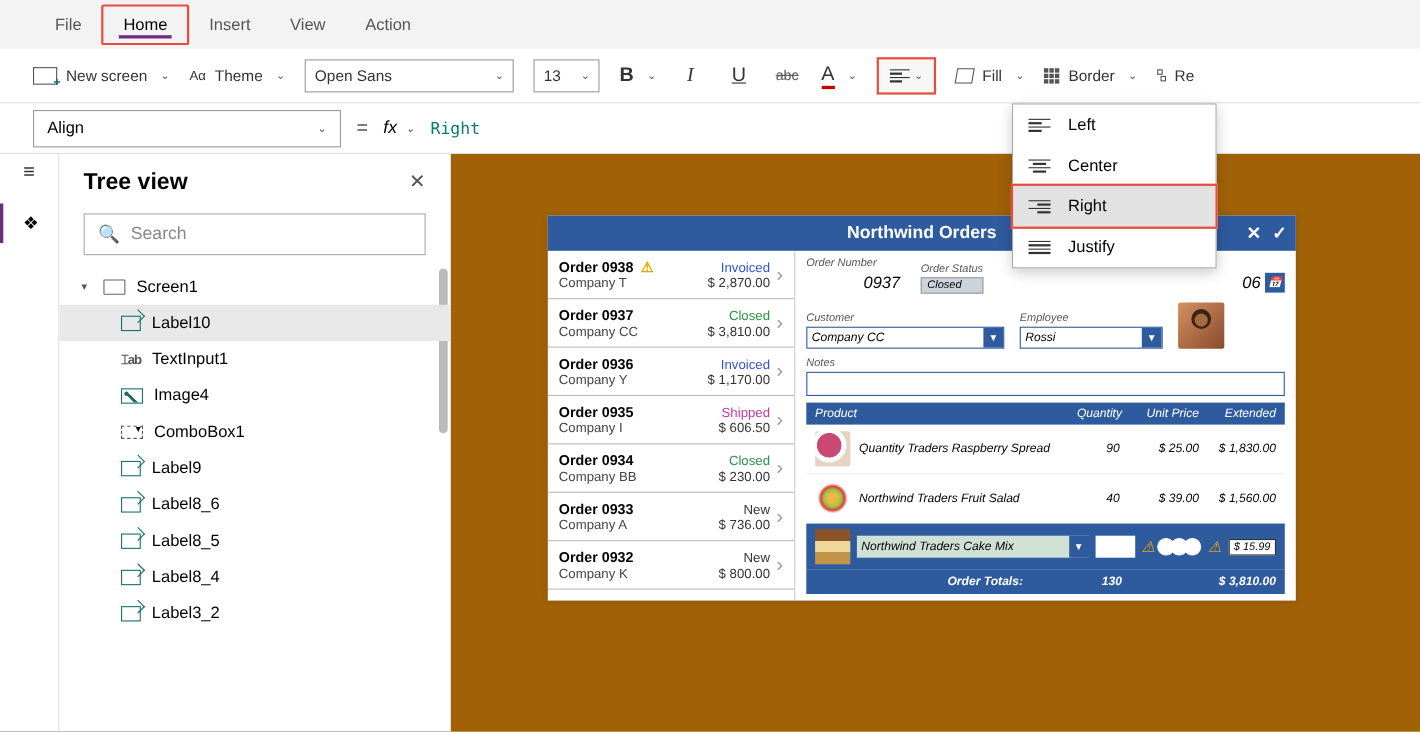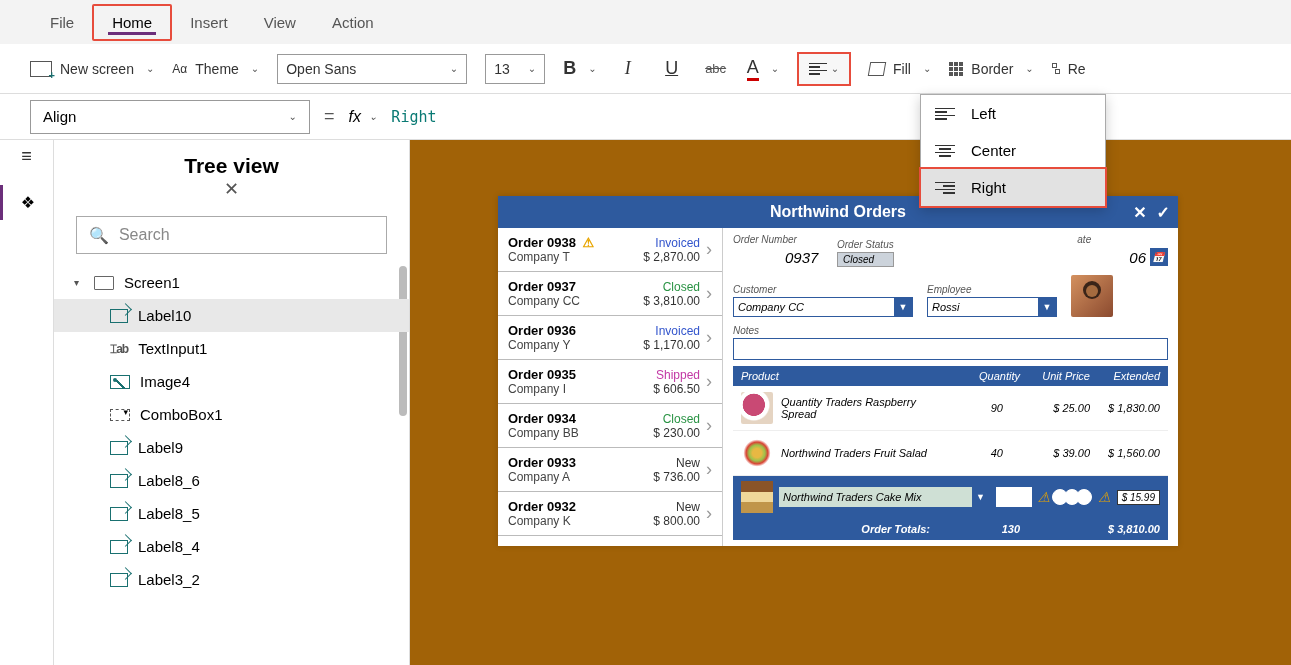--- a/index.html
+++ b/index.html
@@ -27,21 +27,21 @@
 .propdd { width: 280px; height: 34px; border: 1px solid #999; display:flex; align-items:center; padding:0 12px; justify-content:space-between; font-size:15px;}
 .eq { font-size:18px; color:#555;}
 .fx { font-style: italic; font-family:Georgia,serif; font-size:16px; display:flex; align-items:center; gap:4px;}
 .formulaval { font-family: Consolas, monospace; color: #0a7a74; font-size:15px; }
 
 .workspace { position:absolute; top:140px; left:0; right:0; bottom:0; display:flex; }
 .leftstrip { width:54px; background:#fff; border-right:1px solid #ddd; display:flex; flex-direction:column; align-items:center; padding-top:6px; gap:18px;}
 .leftstrip .ham { font-size:18px; color:#333;}
 .leftstrip .layers { border-left:3px solid #6b2e7a; width:100%; display:flex; justify-content:center; padding:8px 0;}
 .treepanel { width: 356px; background:#fff; border-right:1px solid #ddd; display:flex; flex-direction:column; position:relative;}
-.treehdr { display:flex; justify-content:space-between; align-items:center; padding: 14px 22px 10px 22px; flex-direction: column; }
+.treehdr { display:flex; justify-content:space-between; align-items:flex-start; padding: 14px 22px 10px 22px; }
 .treehdr h2 { font-size:21px; font-weight:600; }
 .treehdr .close { font-size:18px; color:#555; }
 .searchbox { margin: 6px 22px 12px 22px; height:38px; border:1px solid #aaa; display:flex; align-items:center; padding:0 12px; gap:10px; color:#888;}
 .treelist { flex:1; overflow:auto; position:relative;}
 .scrollthumb { position:absolute; right:2px; top:0; width:8px; height:150px; background:#bbb; border-radius:4px;}
 .treenode { display:flex; align-items:center; gap:10px; padding: 8px 10px 8px 20px; font-size:15px; position:relative;}
 .treenode.child { padding-left: 56px; }
 .treenode.selected { background:#e8e8e8; }
 .treenode .tw { width:10px; color:#555; font-size:10px;}
 .ic-rect { width:20px; height:14px; border:1.5px solid #666; border-radius:1px;}
@@ -87,21 +87,21 @@
 .datebox { display:flex; align-items:center; gap:0;}
 .datebox .di { width:18px; height:18px; background:#2e5a9e; color:#fff; display:flex; align-items:center; justify-content:center; font-size:10px;}
 .notes { border:1.5px solid #2e5a9e; height:22px; width:100%;}
 .prodhdr { background:#2e5a9e; color:#fff; display:flex; padding:4px 8px; font-size:11px;}
 .prodhdr .c1{flex:2;} .prodhdr .c2{width:60px;text-align:right;} .prodhdr .c3{width:70px;text-align:right;} .prodhdr .c4{width:70px;text-align:right;}
 .prow { display:flex; align-items:center; padding:6px 8px; font-size:11px; border-bottom:1px solid #eee;}
 .prow .pimg { width:32px; height:32px; border-radius:2px; margin-right:8px;}
 .pimg1{background:radial-gradient(circle at 40% 40%, #c94974 40%, #fff 42%, #fff 55%, #e5d4c2 60%);}
 .pimg2{background:radial-gradient(circle at 50% 50%, #e8b843 20%, #9bc24b 35%, #d94334 48%, #fff 60%);}
 .pimg3{background:linear-gradient(#8a5428 35%, #efd79a 35%, #efd79a 65%, #c0954a 65%);}
-.prow .pname{flex:2;} .prow .pq{width:60px;text-align:right;} .prow .pu{width:87px;text-align:right;} .prow .pe{width:70px;text-align:right;}
+.prow .pname{flex:2;} .prow .pq{width:60px;text-align:right;} .prow .pu{width:72px;text-align:right;} .prow .pe{width:70px;text-align:right;}
 .addrow { background:#2e5a9e; padding:5px 8px; display:flex; align-items:center; gap:6px;}
 .addrow .pimg{width:32px;height:32px;}
 .addrow .dsel{flex:1; background:#cfe0d5; border:none;}
 .addrow .qbox{width:36px; height:20px; background:#fff;}
 .addrow .circles{display:flex; gap:-4px;}
 .addrow .circ{width:16px;height:16px;border:1.5px solid #fff;border-radius:50%;background:#fff;margin-left:-4px;}
 .addrow .warn{color:#e8a500; font-size:14px;}
 .addrow .pricelbl{background:#fff;border:1px solid #333;padding:1px 4px;font-size:10px;}
 .totals { background:#2e5a9e; color:#fff; display:flex; padding:5px 8px; font-size:11px; font-weight:bold;}
 .totals .t1{flex:2; text-align:right; padding-right:30px;} .totals .t2{width:60px;text-align:right;} .totals .t3{width:70px;} .totals .t4{width:70px;text-align:right;}
@@ -484,13 +484,22 @@
     </div>
   <div class="mi sel">
       <span class="lines al-right">
         <span></span>
         <span></span>
         <span></span>
         <span></span>
       </span>
       <span>Right</span>
     </div>
+  <div class="mi">
+      <span class="lines al-just">
+        <span></span>
+        <span></span>
+        <span></span>
+        <span></span>
+      </span>
+      <span>Justify</span>
+    </div>
 </div>
 
 </body></html>

